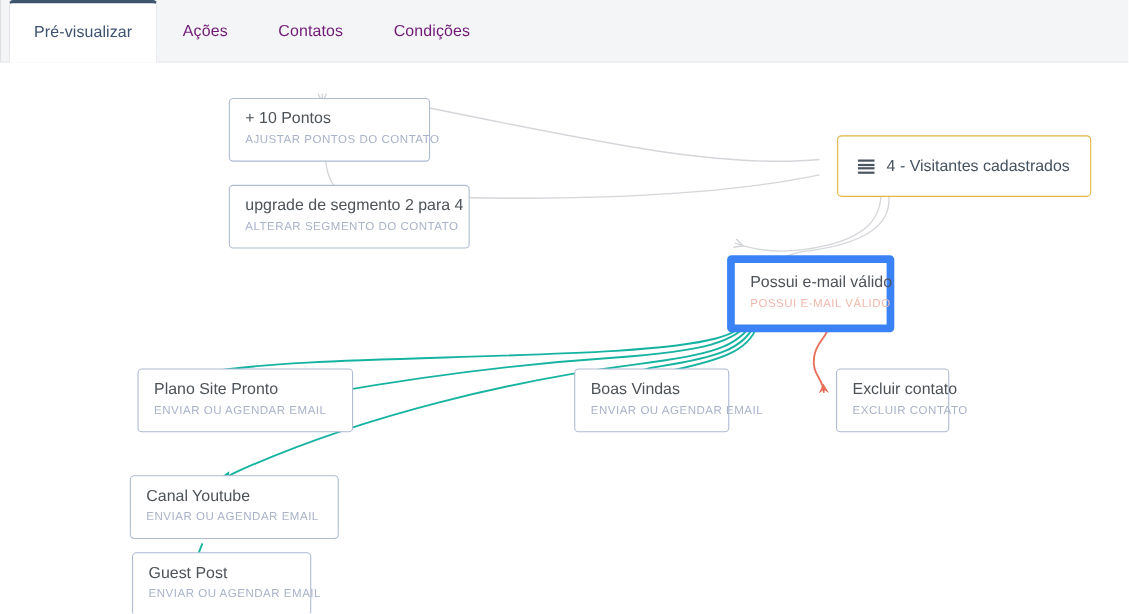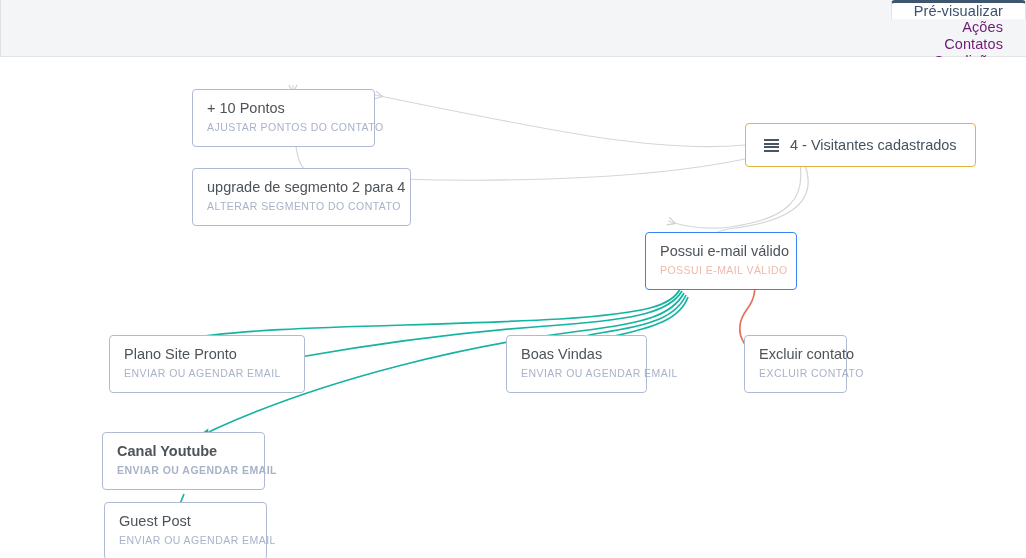--- a/index.html
+++ b/index.html
@@ -26,21 +26,20 @@
   .tabbar {
     position: absolute;
     left: 0; top: 0;
     width: 1026px;
     height: 57px;
     background: #f4f5f7;
     border-bottom: 1px solid #e1e3e8;
     display: flex;
     align-items: flex-end;
     padding-left: 8px;
-    flex-direction: column;
   }
   .tabbar::before {
     content: "";
     position: absolute;
     left: 0; top: 0;
     width: 1px; height: 57px;
     background: #dfe1e6;
   }
 
   .tab {
@@ -88,47 +87,48 @@
 
   
   .node {
     position: absolute;
     background: #ffffff;
     border: 1px solid #aebbd2;
     border-radius: 4px;
     padding: 9px 14px 11px 14px;
     cursor: pointer;
     z-index: 5;
+    margin-left: 16px;
   }
   .node .title {
     font-size: 14.5px;
     color: #4d5358;
     line-height: 19px;
     white-space: nowrap;
   }
   .node .subtitle {
     font-size: 10.5px;
     color: #a8b2c8;
     letter-spacing: 0.45px;
     line-height: 15px;
     margin-top: 2px;
     white-space: nowrap;
   }
 
   .node.trigger {
     border: 1px solid #e3b53f;
     padding: 0 18px;
-    height: 44px;
+    height: 56px;
     display: flex;
     align-items: center;
     gap: 11px;
   }
   .node.trigger .title { font-size: 14.5px; color: #45525f; }
 
-  .node.condition { border: 1px solid #3b82f6; }
+  .node.condition { border: 7px solid #3b82f6; }
   .node.condition .subtitle { color: #f0b9ad; }
 
   .list-icon {
     display: inline-block;
     width: 15px;
     height: 12px;
     position: relative;
     flex: 0 0 auto;
   }
   .list-icon i {
@@ -237,21 +237,21 @@
     <div class="node" style="left:109px; top:278px; width:196px;">
       <div class="title">Plano Site Pronto</div>
       <div class="subtitle">ENVIAR OU AGENDAR EMAIL</div>
     </div>
 
     <div class="node" style="left:506px; top:278px; width:141px;">
       <div class="title">Boas Vindas</div>
       <div class="subtitle">ENVIAR OU AGENDAR EMAIL</div>
     </div>
 
-    <div class="node" style="left:102px; top:375px; width:163px;font-weight:bold;">
+    <div class="node" style="left:102px; top:375px; width:190px;">
       <div class="title">Canal Youtube</div>
       <div class="subtitle">ENVIAR OU AGENDAR EMAIL</div>
     </div>
 
     <div class="node" style="left:104px; top:445px; width:163px;">
       <div class="title">Guest Post</div>
       <div class="subtitle">ENVIAR OU AGENDAR EMAIL</div>
     </div>
 
   </div>

